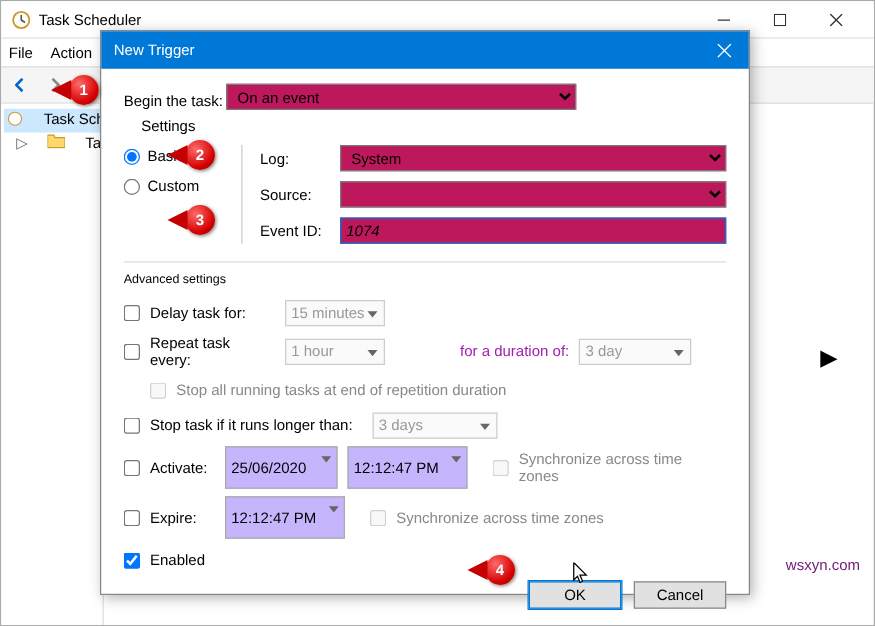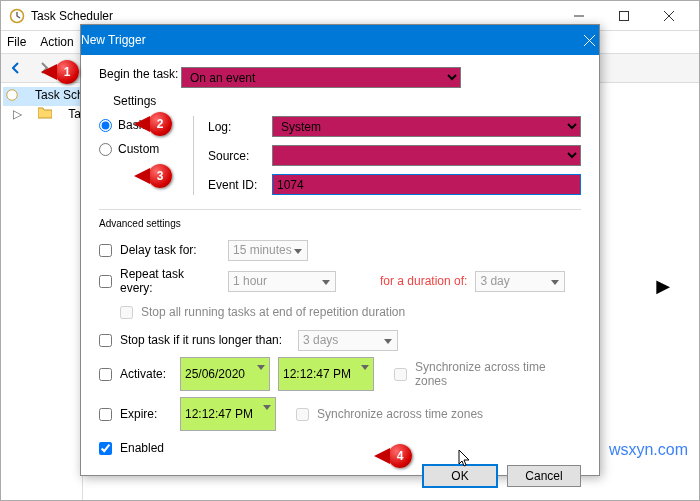--- a/index.html
+++ b/index.html
@@ -12,50 +12,50 @@
 .app-title{flex:1;font-size:12px}
 .winbtn{width:45px;height:28px;display:flex;align-items:center;justify-content:center;color:#333}
 .winbtn svg{stroke:#333}
 .app-menubar{height:22px;display:flex;align-items:center;padding:0 6px;gap:14px;background:#fff}
 .app-toolbar{height:30px;display:flex;align-items:center;padding:0 6px;gap:2px;background:#f5f5f5;border-top:1px solid #ddd;border-bottom:1px solid #ddd}
 .tbtn{width:26px;height:24px;display:flex;align-items:center;justify-content:center;border:1px solid transparent;border-radius:2px}
 .app-body{display:flex;height:calc(100% - 82px)}
 .tree{width:82px;border-right:1px solid #ddd;padding:4px 2px;background:#fff}
 .tree-row{display:flex;gap:16px;padding:1px 2px;font-size:12px;white-space:nowrap;overflow:hidden}
 .tree-row.sel{background:#cce8ff}
-.watermark{position:absolute;right:12px;bottom:42px;font-size:16px;color:#3b82f6}
+.watermark{position:absolute;right:12px;bottom:42px;font-size:12px;color:#701a75}
 .action-arrow{position:absolute;right:30px;top:275px;font-size:18px;color:#000}
 
 
 .dialog{position:absolute;left:80px;top:24px;width:520px;height:452px;background:#fff;border:1px solid #888;box-shadow:2px 2px 10px rgba(0,0,0,.3)}
-.dlg-titlebar{height:30px;background:#0078d7;color:#fff;display:flex;align-items:center;padding:0 0}
+.dlg-titlebar{height:30px;background:#0078d7;color:#fff;display:flex;align-items:center;padding:0 10px}
 .dlg-titlebar span{color:#fff;font-size:12px}
 .dlg-close{width:40px;height:30px;display:flex;align-items:center;justify-content:center;margin-right:-10px}
 .dlg-close svg{stroke:#fff}
 .dlg-body{padding:12px 18px 10px 18px}
-.row{display:flex;align-items:flex-start;margin-bottom:6px}
+.row{display:flex;align-items:flex-end;margin-bottom:6px}
 .lbl{font-size:12px}
 select,input[type=text]{border:1px solid #7a7a7a;background:#be185d;height:21px;font-size:12px;padding:0 4px}
 select{padding-right:14px}
 .settings-box{display:flex;gap:10px;margin-top:8px}
 .radio-col{width:80px;display:flex;flex-direction:column;gap:10px;padding-top:2px}
 .radio-row{display:flex;align-items:center;gap:6px}
 .vline{width:1px;background:#ccc;align-self:stretch;margin:0 4px}
 .fields-col{flex:1;display:flex;flex-direction:column;gap:8px}
 .field-row{display:flex;align-items:center;gap:8px}
 .field-row .flbl{width:56px;text-align:left}
 .hr{height:1px;background:#ddd;margin:14px 0 8px 0}
 .adv-title{font-size:10px;margin-bottom:10px}
 .adv-row{display:flex;align-items:center;gap:8px;margin-bottom:6px;min-height:22px}
 .adv-row.dis .lbl,.adv-row.dis span{color:#888}
 .chk{width:13px;height:13px}
 .combo{border:1px solid #aaa;height:21px;display:flex;align-items:center;padding:0 4px;background:#fff;min-width:80px;position:relative;color:#555}
 .combo.dis{color:#999;border-color:#ccc;background:#fafafa}
 .combo::after{content:"";position:absolute;right:5px;top:8px;border-left:4px solid transparent;border-right:4px solid transparent;border-top:5px solid #666}
-.datebox{border:1px solid #aaa;height:21px;padding:16px 4px;min-width:90px;background:#bef264;display:flex;align-items:center;gap:4px;position:relative}
+.datebox{border:1px solid #aaa;height:21px;padding:16px 4px;min-width:90px;background:#c4b5fd;display:flex;align-items:center;gap:4px;position:relative}
 .datebox::after{content:"";position:absolute;right:4px;top:7px;border-left:4px solid transparent;border-right:4px solid transparent;border-top:5px solid #666}
 .btnrow{display:flex;justify-content:flex-end;gap:10px;}
 .btn{min-width:74px;height:22px;border:1px solid #888;background:#e1e1e1;display:flex;align-items:center;justify-content:center;font-size:12px}
 .btn.focus{border:1px solid #0078d7;outline:1px solid #0078d7}
 input[type=radio],input[type=checkbox]{margin:0}
 
 
 .callout{position:absolute;width:24px;height:24px;border-radius:50%;background:radial-gradient(circle at 35% 30%,#ff6a6a,#d40000 65%,#8b0000);color:#fff;font-weight:bold;font-size:12px;display:flex;align-items:center;justify-content:center;box-shadow:1px 1px 3px rgba(0,0,0,.5)}
 .callout::before{content:"";position:absolute;left:-14px;top:4px;border-top:8px solid transparent;border-bottom:8px solid transparent;border-right:16px solid #c40000}
 .cursor{position:absolute;width:14px;height:18px;pointer-events:none}
@@ -161,39 +161,39 @@
         <div class="field-row">
           <span class="flbl">Log:</span>
           <select style="flex:1"><option>System</option></select>
         </div>
         <div class="field-row">
           <span class="flbl">Source:</span>
           <select style="flex:1"><option></option></select>
         </div>
         <div class="field-row">
           <span class="flbl">Event ID:</span>
-          <input type="text" style="flex: 1 1 0%; border-color: rgb(0, 120, 215);" value="1074">
+          <input type="text" style="flex: 1 1 0%; border-color: rgb(0, 120, 215); font-style: italic;" value="1074">
         </div>
       </div>
     </div>
 
     <div class="hr"></div>
     <div class="adv-title">Advanced settings</div>
 
     <div class="adv-row">
       <input type="checkbox" class="chk" style="">
       <span class="lbl" style="width:100px">Delay task for:</span>
       <div class="combo dis" style="width:77px">15 minutes</div>
     </div>
 
     <div class="adv-row">
       <input type="checkbox" class="chk" style="">
       <span class="lbl" style="width:100px">Repeat task every:</span>
-      <div class="combo dis" style="width:108px">1 hour</div>
-      <span class="lbl" style="color:#ef4444;margin-left:36px">for a duration of:</span>
+      <div class="combo dis" style="width:80px">1 hour</div>
+      <span class="lbl" style="color:#a21caf;margin-left:52px">for a duration of:</span>
       <div class="combo dis" style="width:90px">3 day</div>
     </div>
 
     <div class="adv-row dis" style="padding-left:21px">
       <input type="checkbox" class="chk" disabled="" style="">
       <span class="lbl">Stop all running tasks at end of repetition duration</span>
     </div>
 
     <div class="adv-row">
       <input type="checkbox" class="chk" style="">

